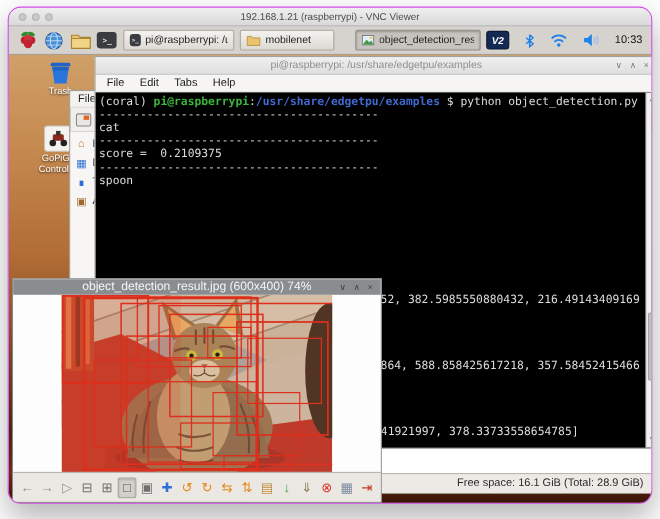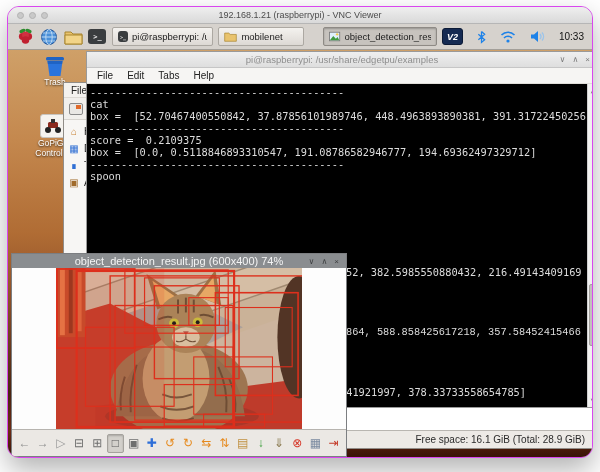--- a/index.html
+++ b/index.html
@@ -241,30 +241,29 @@
           <b>×</b>
         </div>
       </div>
       <div class="term-menubar">
         <span class="mitem">File</span>
           <span class="mitem">Edit</span>
           <span class="mitem">Tabs</span>
           <span class="mitem">Help</span>
       </div>
       <div class="term-body">
+        <div class="tline"><span>(coral) </span><span class="tgreen">pi@raspberrypi</span><span>:</span><span class="tblue">/usr/share/edgetpu/examples</span><span> $ </span><span>python object_detection.py</span></div>
           <div class="tline">-----------------------------------------</div>
           <div class="tline">cat</div>
-          <div class="tline">box =  [52.70467400550842, 37.87856101989746, 448.4963893890381, 391.31722450256</div>
           <div class="tline">-----------------------------------------</div>
           <div class="tline">score =  0.2109375</div>
-          <div class="tline">box =  [0.0, 0.5118846893310547, 191.08786582946777, 194.69362497329712]</div>
           <div class="tline">-----------------------------------------</div>
           <div class="tline">spoon</div>
         <div class="tfrag" style="left:259px; top:182px;">52, 382.5985550880432, 216.49143409169</div>
-        <div class="tfrag" style="left:259px; top:242px;font-family:Liberation Mono, monospace;">864, 588.858425617218, 357.58452415466</div>
+        <div class="tfrag" style="left:259px; top:242px;">864, 588.858425617218, 357.58452415466</div>
         <div class="tfrag" style="left:253px; top:302px;">641921997, 378.33733558654785]</div>
         <div class="term-scroll">
           <span class="arr" style="top:1px">▲</span>
           <div class="thumb"></div>
           <span class="arr" style="bottom:1px">▼</span>
         </div>
       </div>
     </div>
 
     <div class="viewer">

